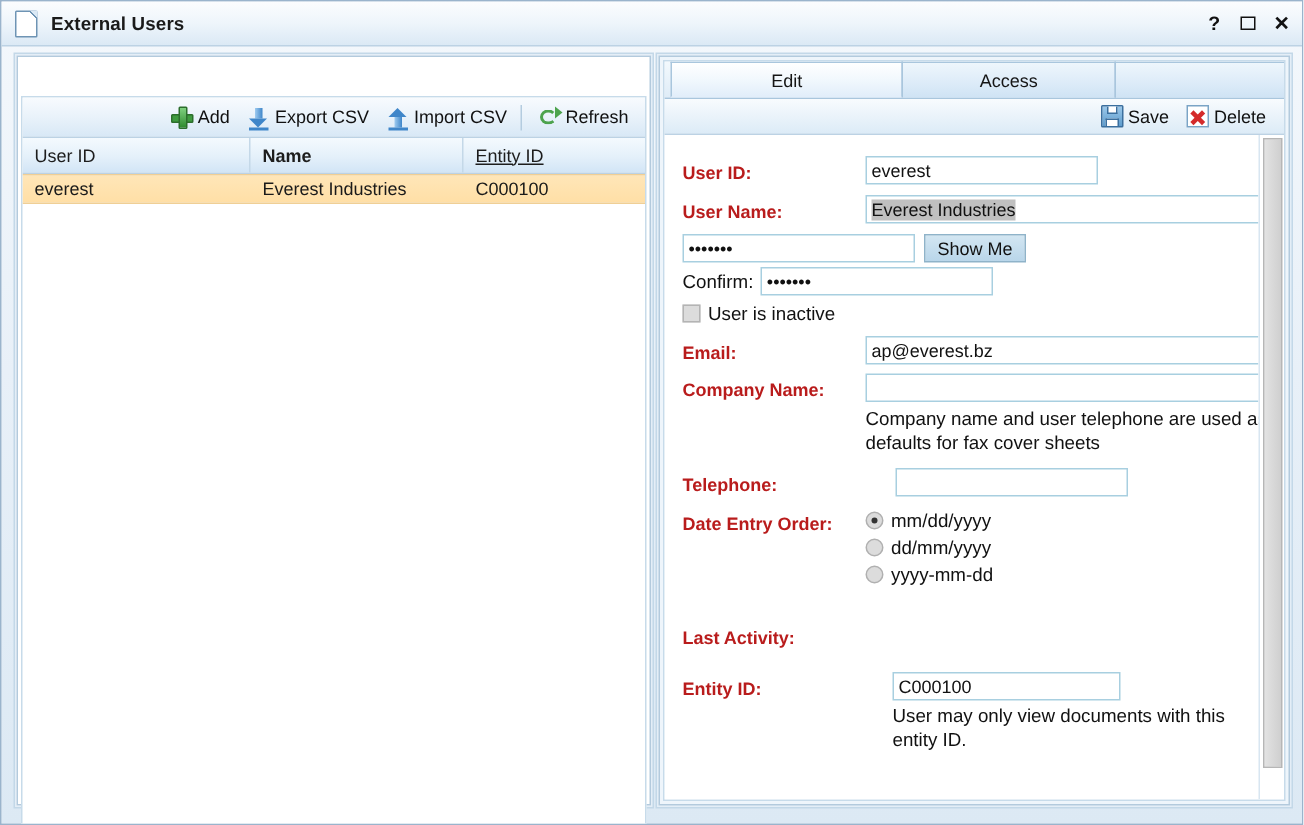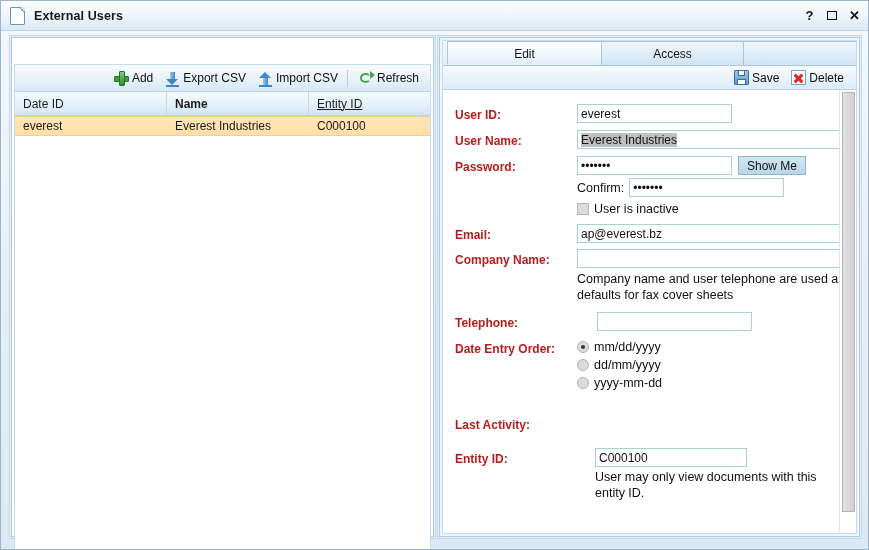--- a/index.html
+++ b/index.html
@@ -560,21 +560,21 @@
           <span>Import CSV</span>
         </div>
         <div class="tool-sep"></div>
         <div class="tool-btn">
           <span class="ic-refresh"></span>
           <span>Refresh</span>
         </div>
       </div>
 
       <div id="grid-header">
-        <div class="gh-cell c1">Date ID</div>
+        <div class="gh-cell c1">User ID</div>
         <div class="gh-cell c2">Name</div>
         <div class="gh-cell c3">Entity ID</div>
       </div>
 
       <div id="grid-body">
         <div class="grid-row selected">
           <div class="gr-cell c1">everest</div>
           <div class="gr-cell c2">Everest Industries</div>
           <div class="gr-cell c3">C000100</div>
         </div>
@@ -616,21 +616,20 @@
           <div class="frow" style="margin-top:7px;">
             <div class="flabel">User Name:</div>
             <div class="fctl">
               <div class="selected-text-field">
                 <span>Everest Industries</span>
               </div>
             </div>
           </div>
 
           <div class="frow" style="margin-top:7px;">
-            <div class="flabel">Password:</div>
             <div class="fctl">
               <div class="inline-row">
                 <input class="tbox w155" type="text" value="•••••••" style="">
                 <button class="btn-showme">Show Me</button>
               </div>
               <div class="confirm-row">
                 <span class="confirm-label">Confirm:</span>
                 <input class="tbox" style="width: 155px;" type="text" value="•••••••">
               </div>
               <div class="chk-row">

